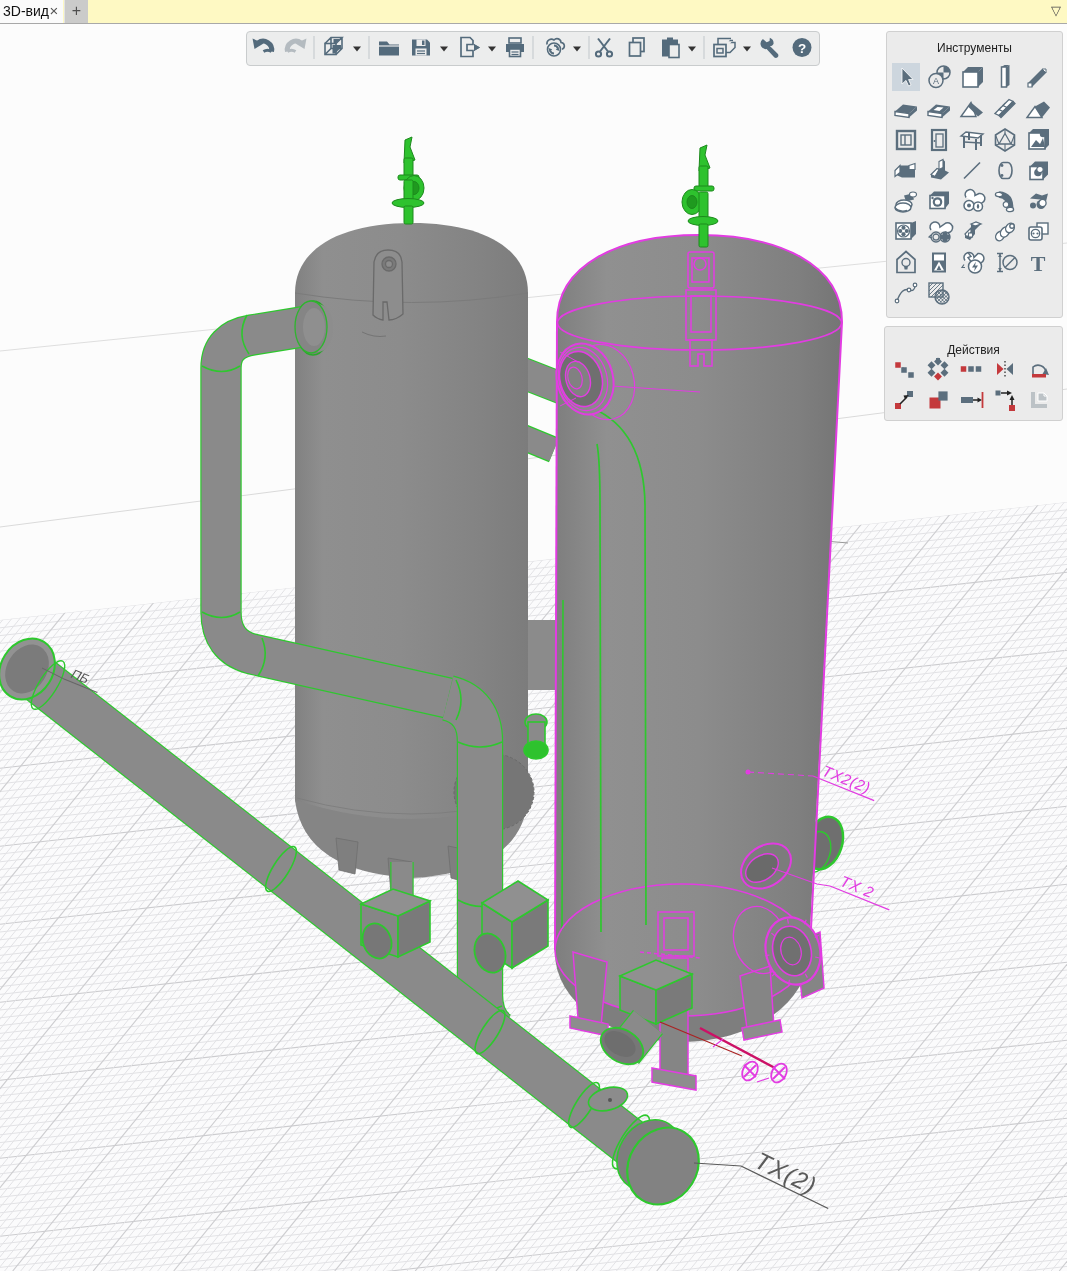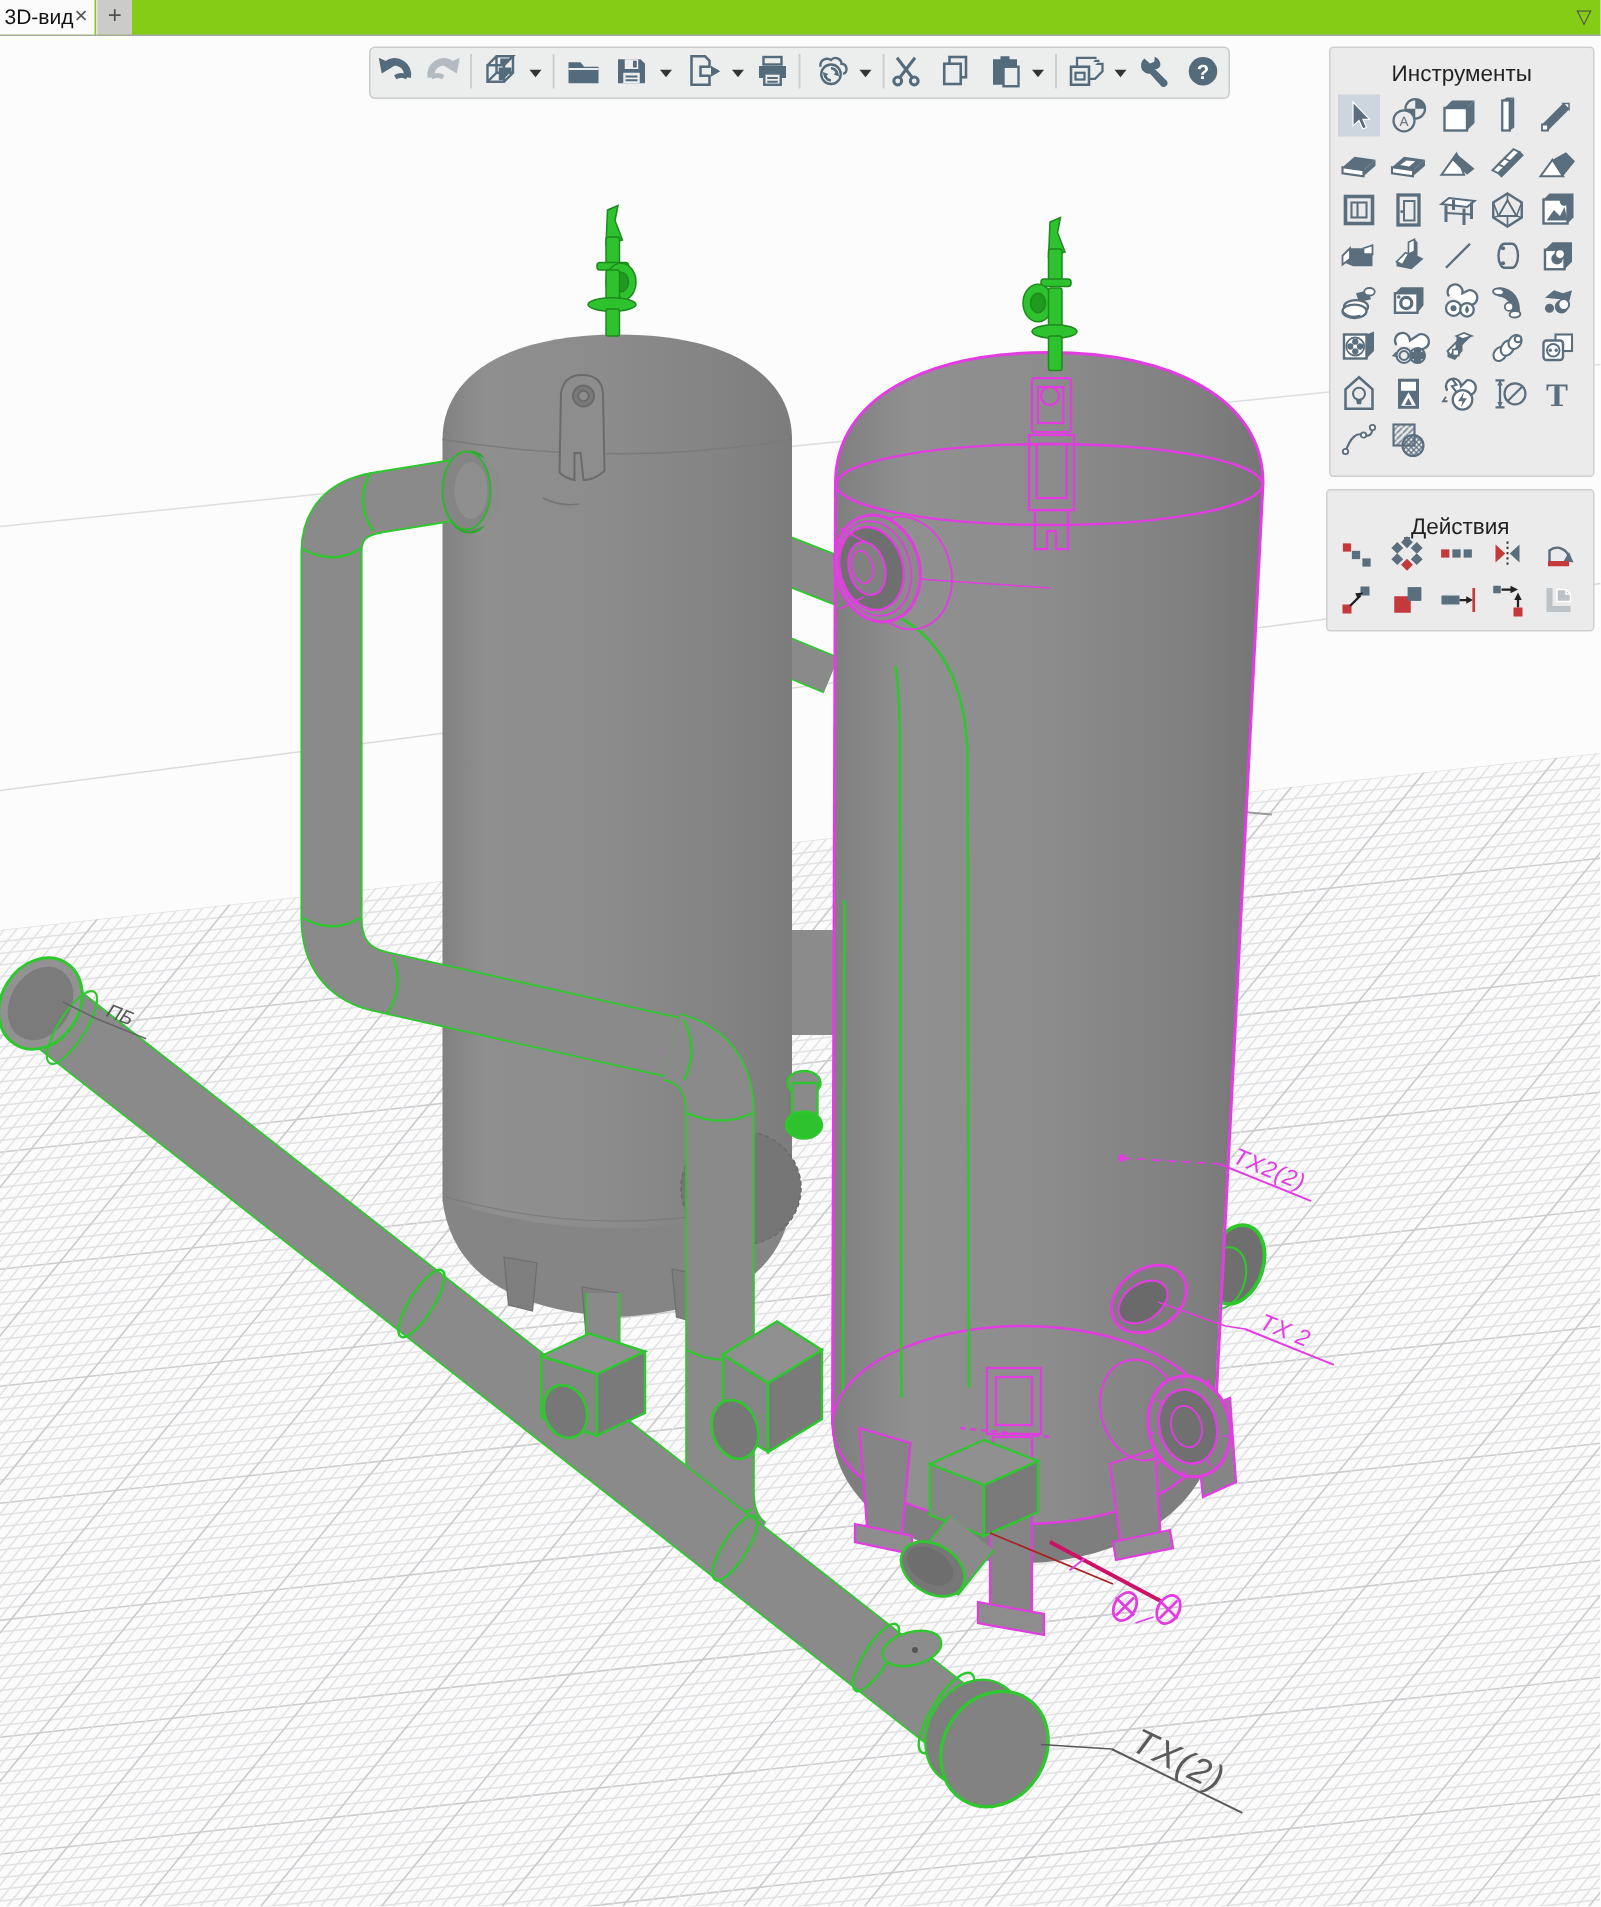--- a/index.html
+++ b/index.html
@@ -1,32 +1,32 @@
 <!DOCTYPE html>
 <html><head>
 <meta charset="utf-8">
 <style>
 html,body{margin:0;padding:0;width:1067px;height:1271px;overflow:hidden;
 font-family:"Liberation Sans",sans-serif;background:#fdfdfd;}
-#tabbar{position:absolute;left:0;top:0;width:1067px;height:23px;background:#84cc16;
+#tabbar{position:absolute;left:0;top:0;width:1067px;height:23px;background:#fef9c3;
 border-bottom:1px solid #a8a8a8;}
 #tab1{position:absolute;left:0;top:0;width:63px;height:23px;background:#fbfbfb;
 font-size:14px;color:#111;line-height:23px;padding-left:3px;box-sizing:border-box;}
 #tabx{position:absolute;left:45px;top:0px;width:18px;height:23px;color:#555;font-size:15px;
 text-align:center;line-height:22px;}
 #tabplus{position:absolute;left:64px;top:0;width:23px;height:23px;background:#cbcbca;
 border-left:1px solid #e4e4e4;color:#4f4f4f;font-size:16px;font-weight:normal;text-align:center;line-height:21px;}
 #tabarrow{position:absolute;right:6px;top:3px;color:#4a4a4a;font-size:13px;}
 #viewport{position:absolute;left:0;top:24px;width:1067px;height:1247px;}
 .panel{position:absolute;background:#ebebeb;border:1px solid #d0d0d0;border-radius:3px;}
 #toolbar{left:246px;top:31px;width:572px;height:33px;background:#eceded;border:1px solid #c9cccd;
 border-radius:4px;position:absolute;}
 #toolspanel{left:886px;top:31px;width:175px;height:285px;}
 #actionspanel{left:884px;top:326px;width:177px;height:93px;}
-.ptitle{position:absolute;width:100%;text-align:center;font-size:15px;color:#222;}
+.ptitle{position:absolute;width:100%;text-align:center;font-size:12px;color:#222;}
 </style>
 </head>
 <body>
 <div id="viewport">
 <svg width="1067" height="1247" viewBox="0 0 1067 1247">
 <defs>
 <linearGradient id="tankL" x1="0" y1="0" x2="1" y2="0">
  <stop offset="0" stop-color="#818181"></stop>
           <stop offset="0.12" stop-color="#8f8f8f"></stop>
  <stop offset="0.45" stop-color="#8c8c8c"></stop>

